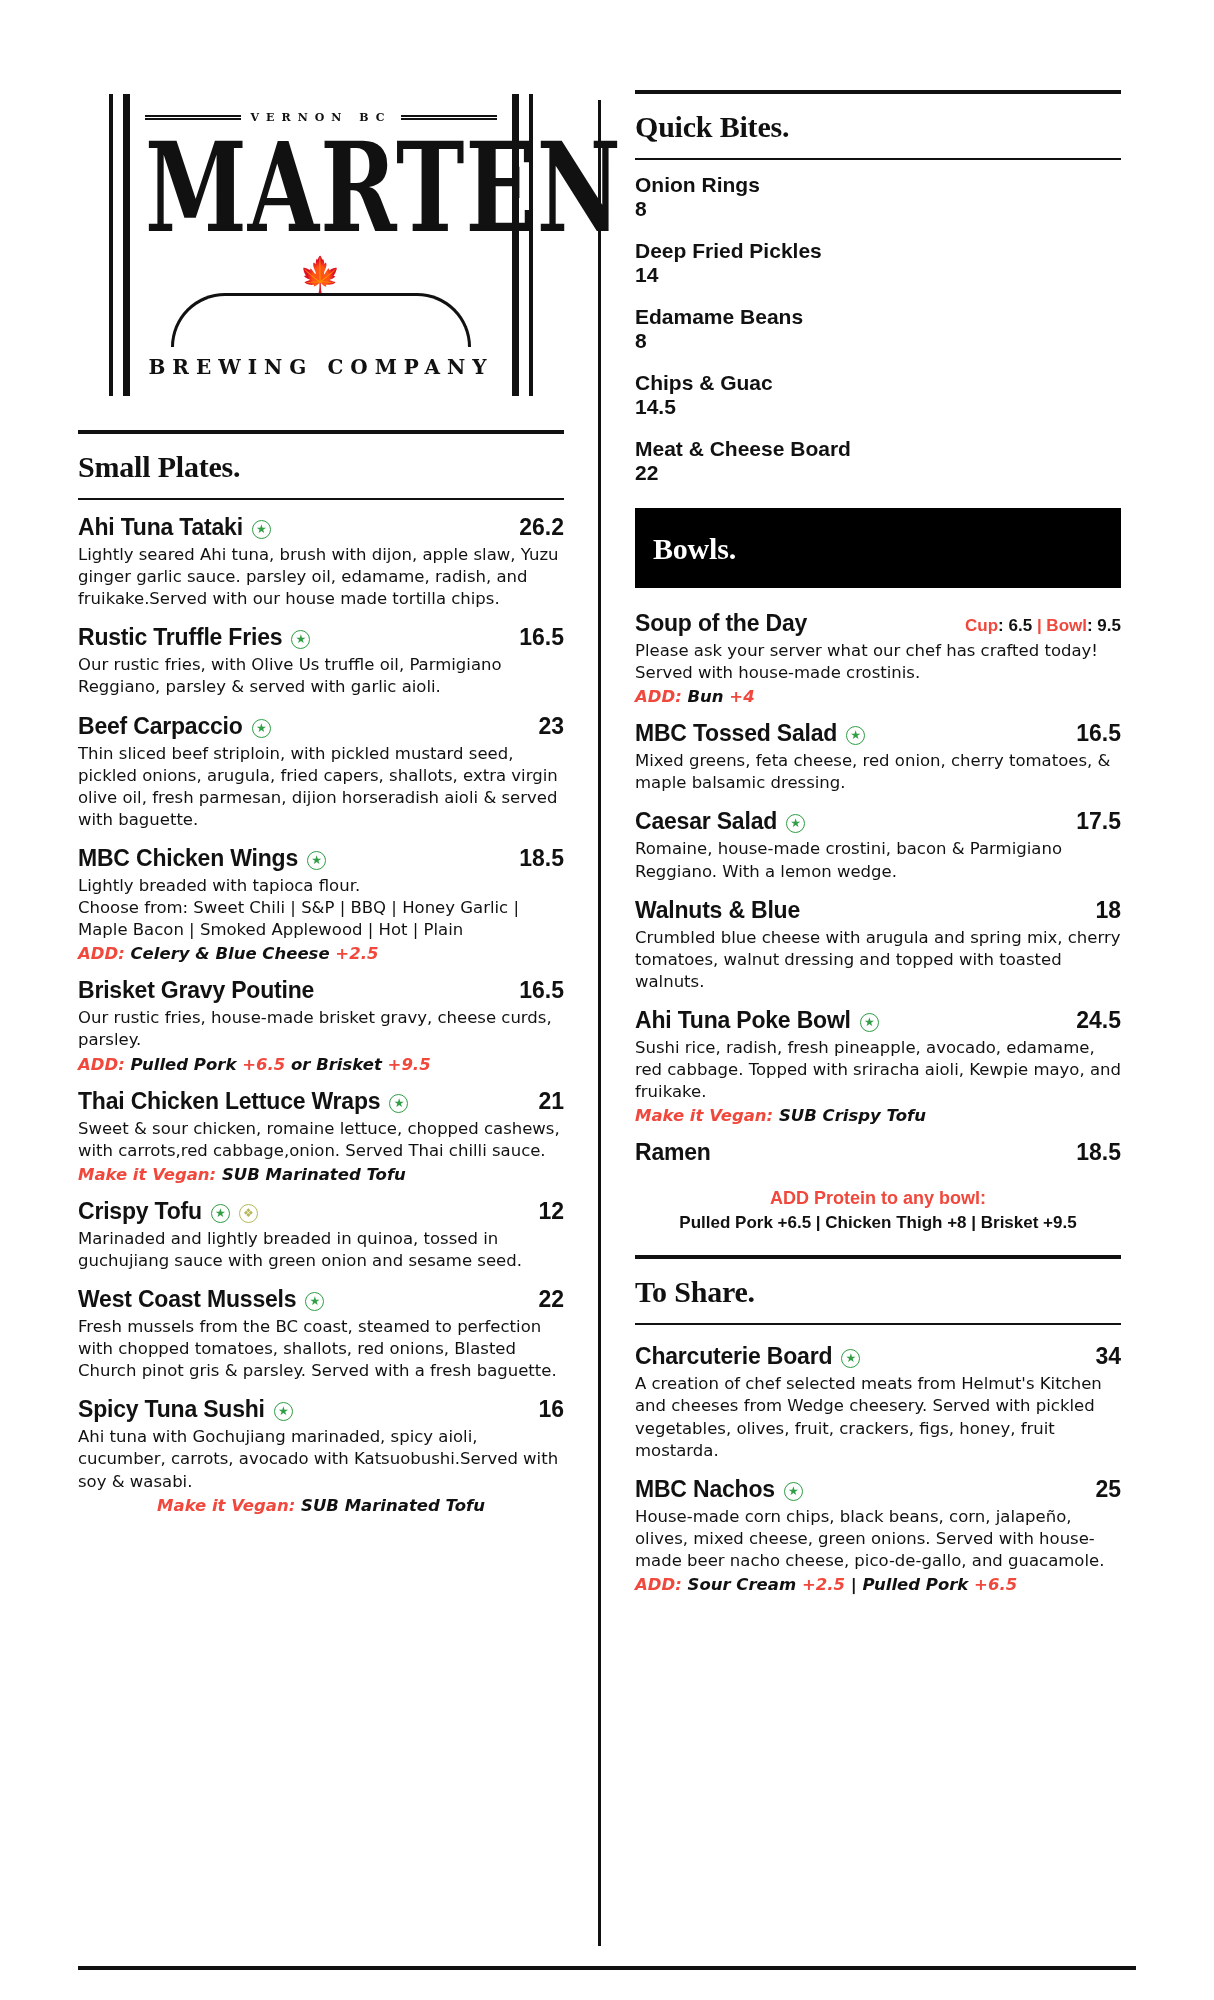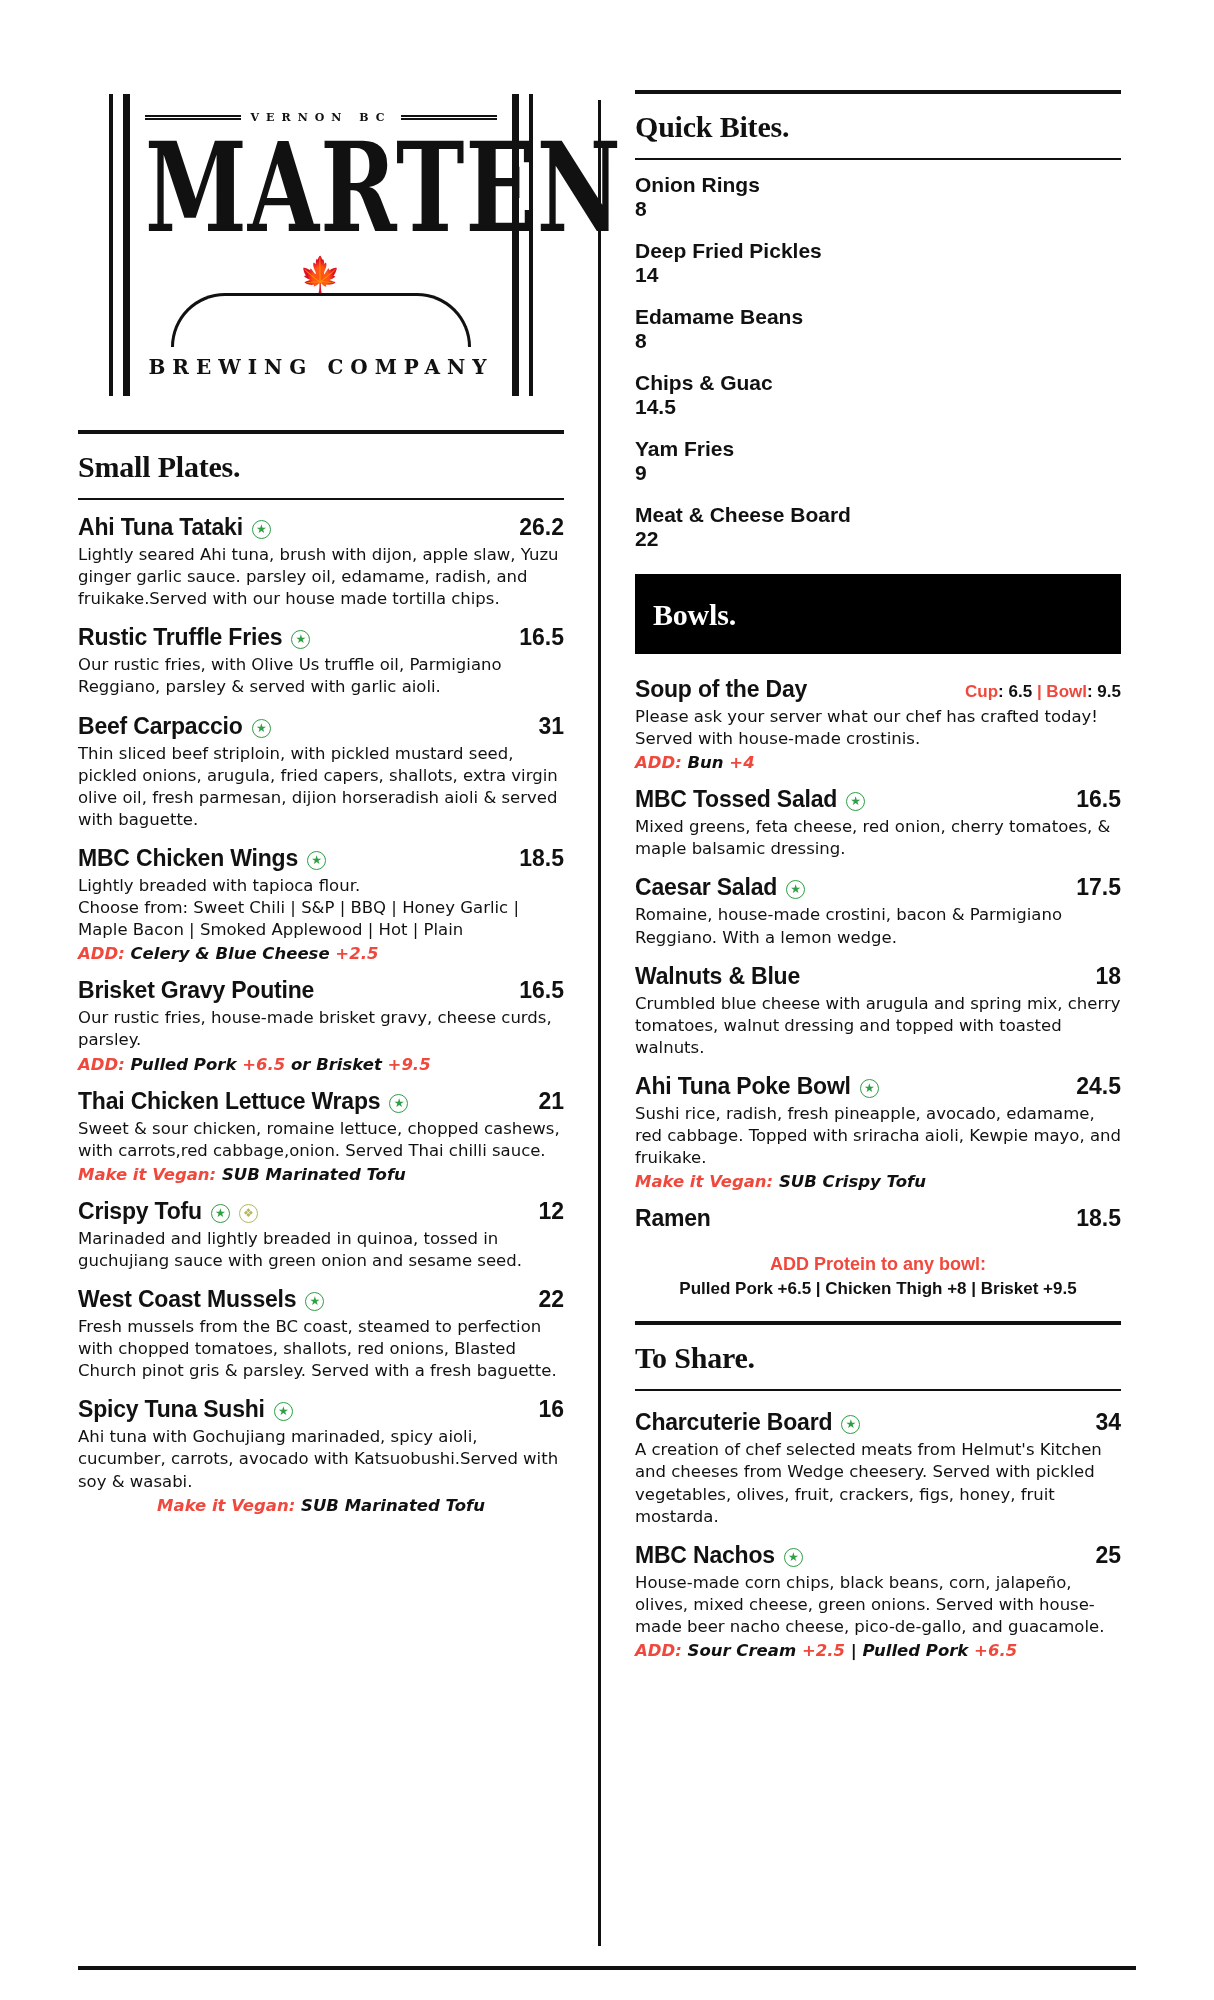--- a/index.html
+++ b/index.html
@@ -293,21 +293,21 @@
         </div>
         <div class="item-desc">Our rustic fries, with Olive Us truffle oil, Parmigiano Reggiano, parsley &amp; served with garlic aioli.</div>
       </div>
 
       <div class="item">
         <div class="item-head">
           <div class="item-name">
             <span>Beef Carpaccio</span>
             <span class="badge">★</span>
           </div>
-          <div class="item-price">31</div>
+          <div class="item-price">23</div>
         </div>
         <div class="item-desc">Thin sliced beef striploin, with pickled mustard seed, pickled onions, arugula, fried capers, shallots, extra virgin olive oil, fresh parmesan, dijion horseradish aioli &amp; served with baguette.</div>
       </div>
 
       <div class="item">
         <div class="item-head">
           <div class="item-name">
             <span>MBC Chicken Wings</span>
             <span class="badge">★</span>
           </div>
@@ -414,24 +414,20 @@
         </div>
         <div class="quick-row">
           <span>Edamame Beans</span>
           <span>8</span>
         </div>
         <div class="quick-row">
           <span>Chips &amp; Guac</span>
           <span>14.5</span>
         </div>
         <div class="quick-row">
-          <span>Yam Fries</span>
-          <span>9</span>
-        </div>
-        <div class="quick-row">
           <span>Meat &amp; Cheese Board</span>
           <span>22</span>
         </div>
       </div>
     </div>
 
     <div class="section">
       <div class="section-title inverse">Bowls.</div>
 
       <div class="item" style="margin-top:22px">

